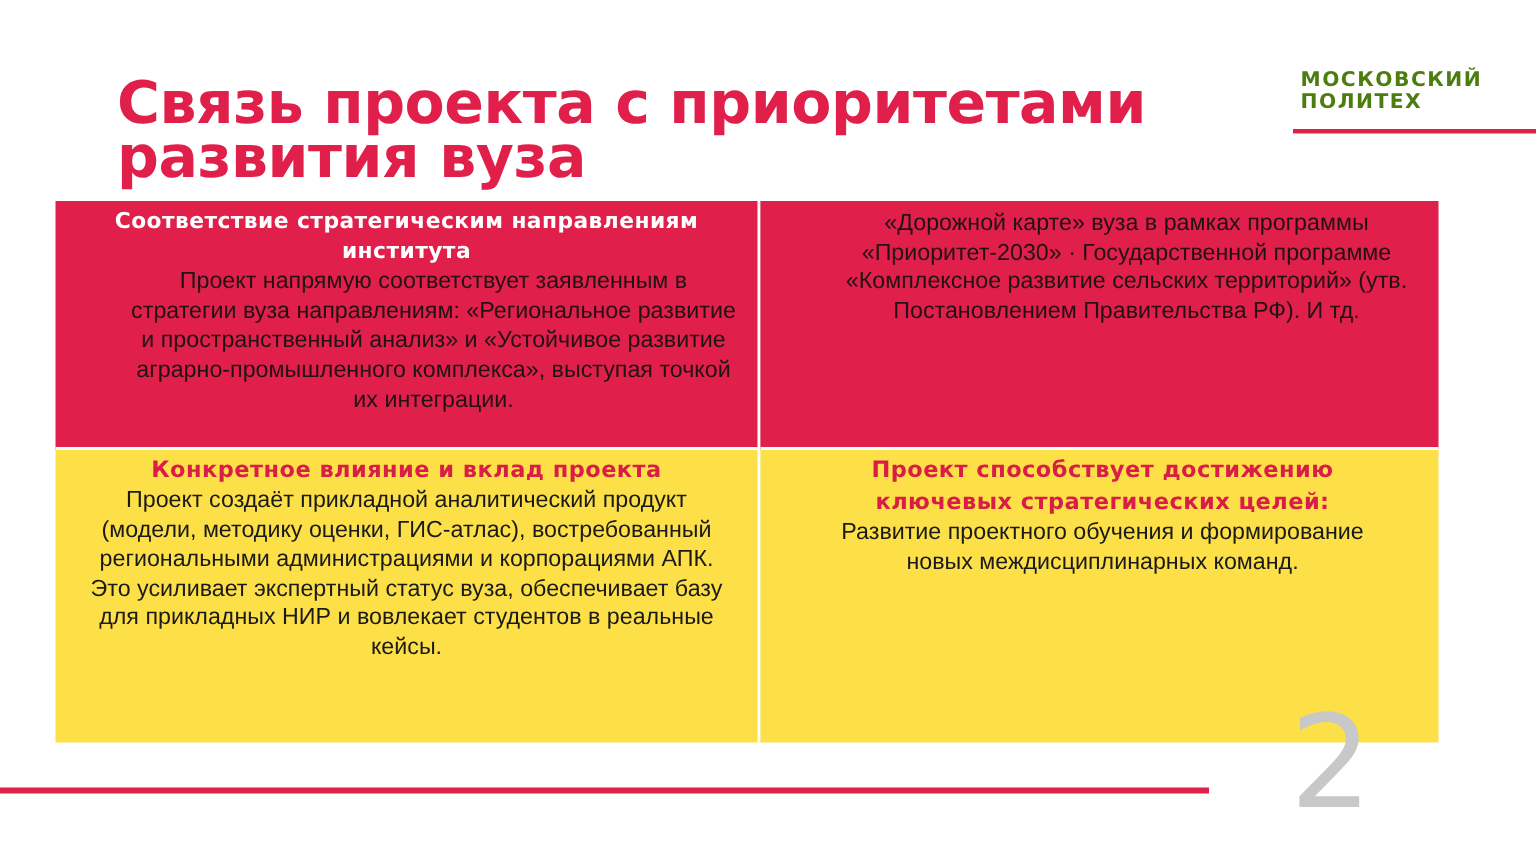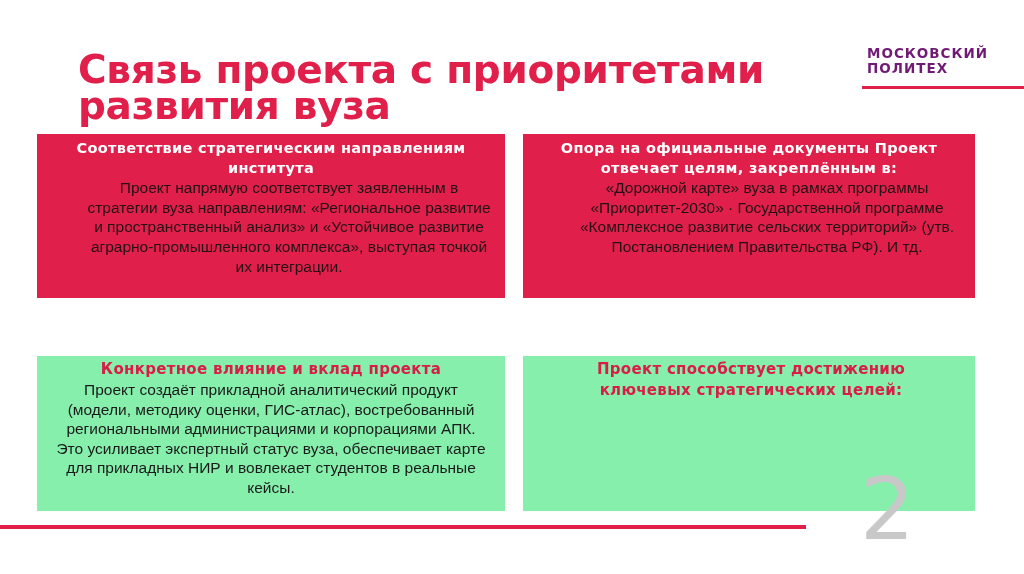--- a/index.html
+++ b/index.html
@@ -1,24 +1,24 @@
 <!DOCTYPE html>
 <html><head>
 <meta charset="utf-8">
 <style>
   html, body { margin:0; padding:0; }
   body { width:1024px; height:574px; background:#ffffff; position:relative; overflow:hidden; font-family:"Liberation Sans", sans-serif; }
   .title { position:absolute; left:78px; top:52px; width:720px; font-family:"DejaVu Sans", sans-serif; font-weight:bold; font-size:39px; line-height:36px; color:#e0204a; letter-spacing:-0.3px; }
   .logo { position:absolute; left:867px; top:46px; width:150px; }
-  .logo .l1, .logo .l2 { font-family:"DejaVu Sans", sans-serif; font-weight:bold; font-size:13.5px; line-height:15px; color:#701a75; letter-spacing:1px; }
+  .logo .l1, .logo .l2 { font-family:"DejaVu Sans", sans-serif; font-weight:bold; font-size:13.5px; line-height:15px; color:#4d7c0f; letter-spacing:1px; }
   .logo .bar { position:absolute; left:-5px; top:40px; width:167px; height:3px; background:#e0204a; }
-  .grid { position:absolute; left:37px; top:134px; width:922px; height:425px; display:grid; grid-template-columns:470px 452px; grid-template-rows:166px 195px; gap:16px; }
+  .grid { position:absolute; left:37px; top:134px; width:922px; height:425px; display:grid; grid-template-columns:470px 452px; grid-template-rows:166px 195px; gap:0; }
   .cell { box-sizing:border-box; text-align:center; padding:6px 8px; font-size:15.5px; line-height:19.6px; color:#1a1a1a; }
   .cell.top { background:#e01f4a; border-right:2px solid #fff; border-bottom:2px solid #fff; }
-  .cell.bottom { background:#86efac; border-right:2px solid #fff;margin-top:40px; }
+  .cell.bottom { background:#fde047; border-right:2px solid #fff; }
   .cell .head { font-family:"DejaVu Sans", sans-serif; font-weight:bold; font-size:14.5px; line-height:19.6px; letter-spacing:0.3px; }
   .cell.top .head { color:#ffffff; }
   .cell.bottom .head { color:#d91c48; font-size:15px; line-height:21px; }
   .cell .body { color:#1a1a1a; }
   .cell.top .body { color:#231215;margin-left:36px; }
   .bottom-line { position:absolute; left:0; top:525px; width:806px; height:4px; background:#e0204a; }
   .page-num { position:absolute; left:860px; top:464px; font-family:"DejaVu Sans", sans-serif; font-size:86px; line-height:90px; color:#c8c8c8; font-weight:normal; }
 </style>
 </head>
 <body>
@@ -30,26 +30,26 @@
   <div class="l2">ПОЛИТЕХ</div>
   <div class="bar"></div>
 </div>
 
 <div class="grid">
   <div class="cell top" style="padding-top:5px;">
     <div class="head" style="padding:0 4px;">Соответствие стратегическим направлениям института</div>
     <div class="body" style="padding:0 4px;">Проект напрямую соответствует заявленным в стратегии вуза направлениям: «Региональное развитие и пространственный анализ» и «Устойчивое развитие аграрно-промышленного комплекса», выступая точкой их интеграции.</div>
   </div>
   <div class="cell top" style="padding-top:5px; border-right:none;">
-    <div class="head" style="padding:0 18px;">Опора на официальные документы Проект отвечает целям, закреплённым в:</div>
     <div class="body" style="padding:0 4px;">«Дорожной карте» вуза в рамках программы «Приоритет-2030» · Государственной программе «Комплексное развитие сельских территорий» (утв. Постановлением Правительства РФ). И тд.</div>
   </div>
   <div class="cell bottom" style="padding-top:3px;">
     <div class="head">Конкретное влияние и вклад проекта</div>
-    <div class="body" style="padding:0 6px;">Проект создаёт прикладной аналитический продукт (модели, методику оценки, ГИС-атлас), востребованный региональными администрациями и корпорациями АПК. Это усиливает экспертный статус вуза, обеспечивает карте для прикладных НИР и вовлекает студентов в реальные кейсы.</div>
+    <div class="body" style="padding:0 6px;">Проект создаёт прикладной аналитический продукт (модели, методику оценки, ГИС-атлас), востребованный региональными администрациями и корпорациями АПК. Это усиливает экспертный статус вуза, обеспечивает базу для прикладных НИР и вовлекает студентов в реальные кейсы.</div>
   </div>
   <div class="cell bottom" style="padding-top:3px; border-right:none;padding-left:12px;">
     <div class="head" style="padding:0 40px;">Проект способствует достижению ключевых стратегических целей:</div>
+    <div class="body" style="padding:0 40px;">Развитие проектного обучения и формирование новых междисциплинарных команд.</div>
   </div>
 </div>
 
 <div class="bottom-line"></div>
 <div class="page-num">2</div>
 
 </body></html>

